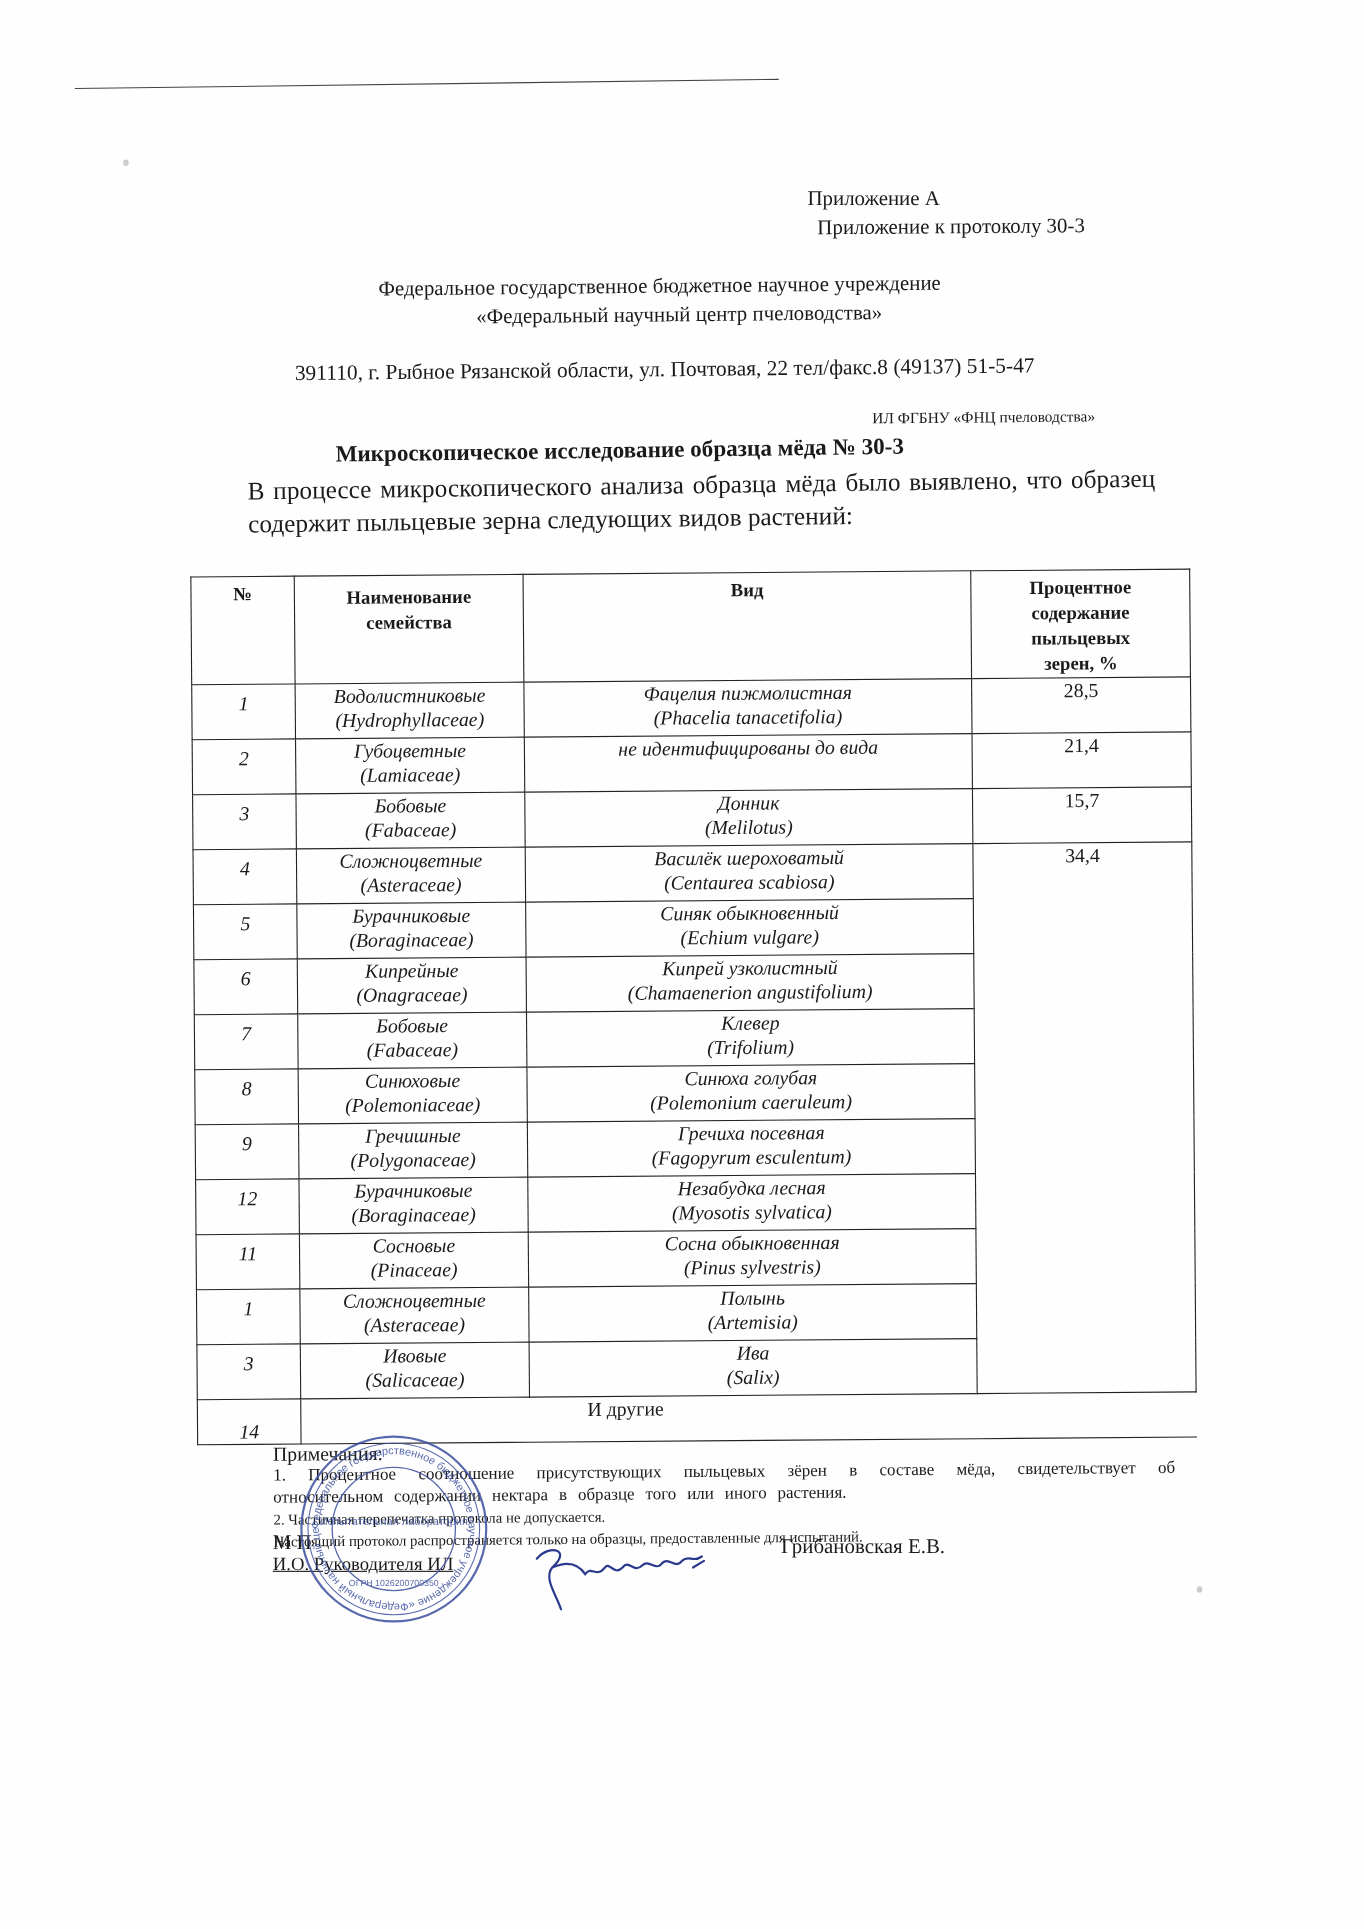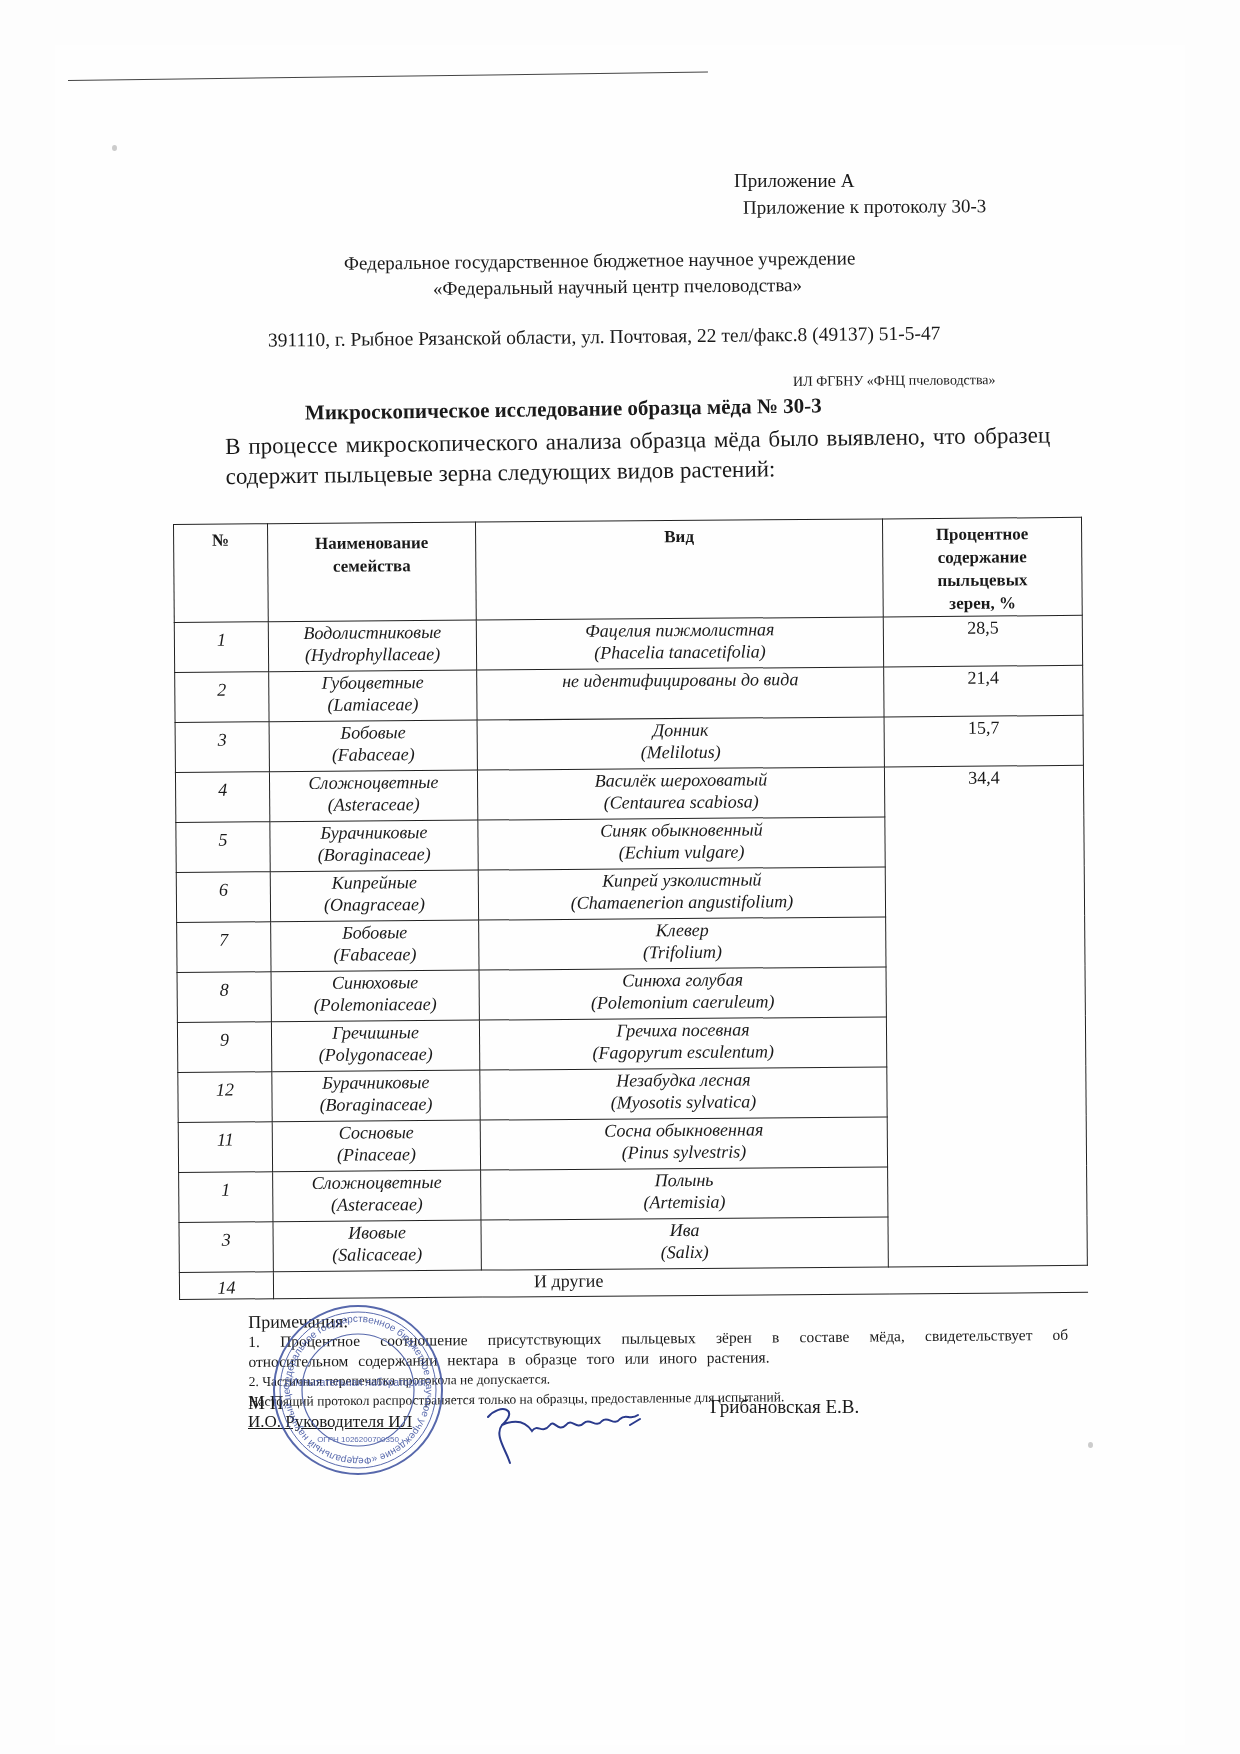--- a/index.html
+++ b/index.html
@@ -234,21 +234,21 @@
       <td>
             <div>Ивовые</div>
             <div>(Salicaceae)</div>
           </td>
       <td>
             <div>Ива</div>
             <div>(Salix)</div>
           </td>
     </tr>
     <tr style="height:24px;">
-      <td class="num" style="padding-top:4px;">14</td>
+      <td class="num" style="padding-top:18px;">14</td>
       <td colspan="3" class="others" style="border-right:none;text-align:left;padding-left:260px;">И другие</td>
     </tr>
   </tbody>
 </table>
 </div>
 
 <div class="notes">
   <div class="head">Примечания:</div>
   <div class="p1">1. Процентное соотношение присутствующих пыльцевых зёрен в составе мёда, свидетельствует об относительном содержании нектара в образце того или иного растения.</div>
   <div class="small">2. Частичная перепечатка протокола не допускается.</div>

